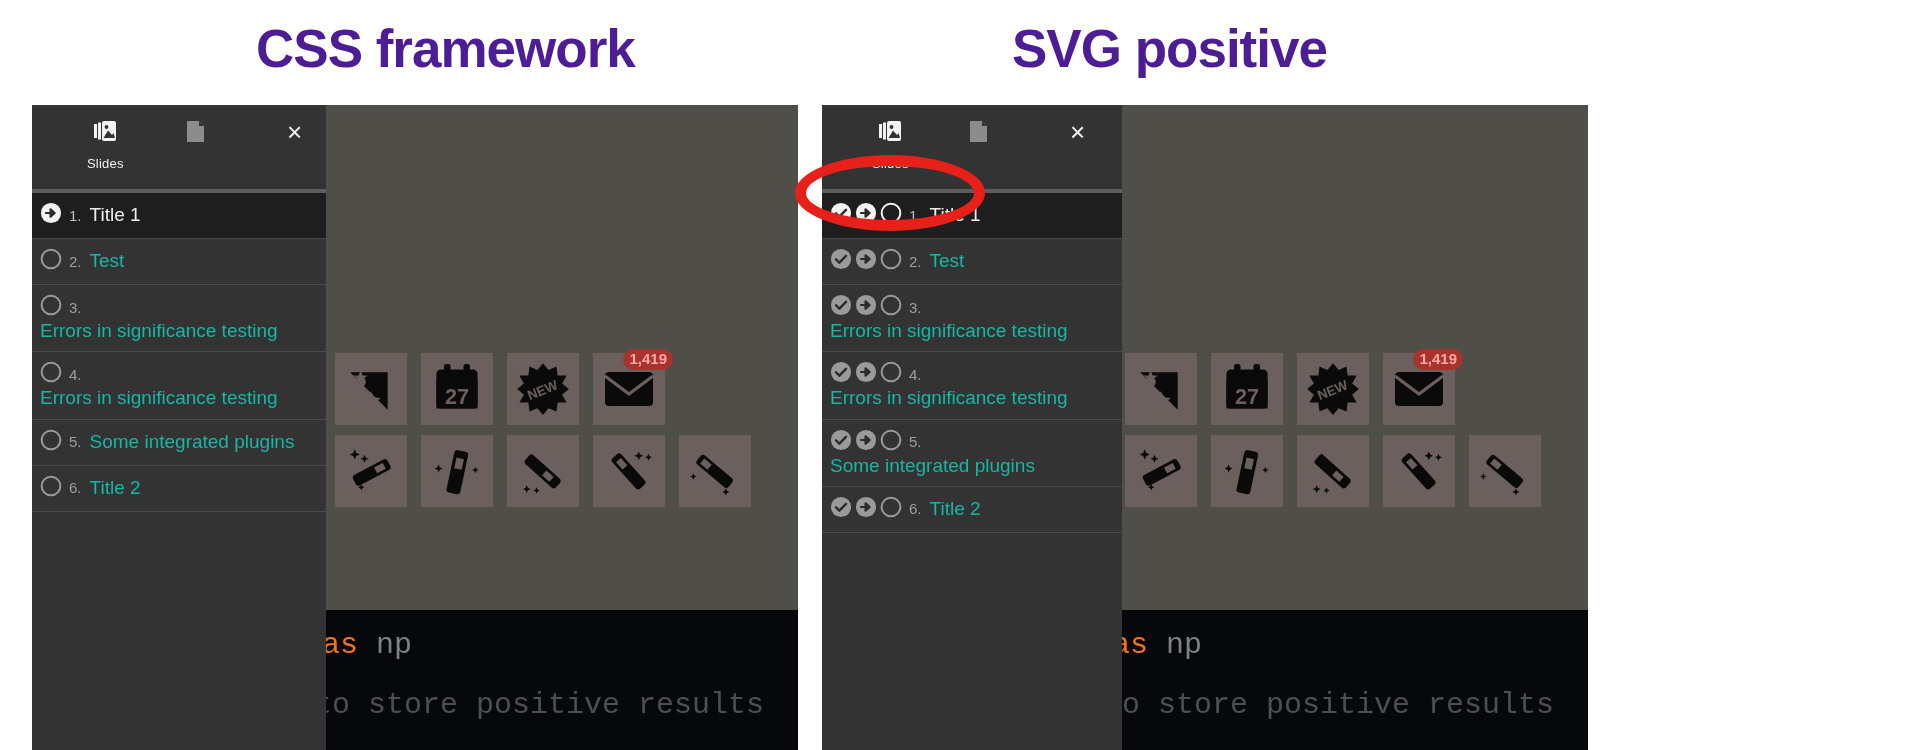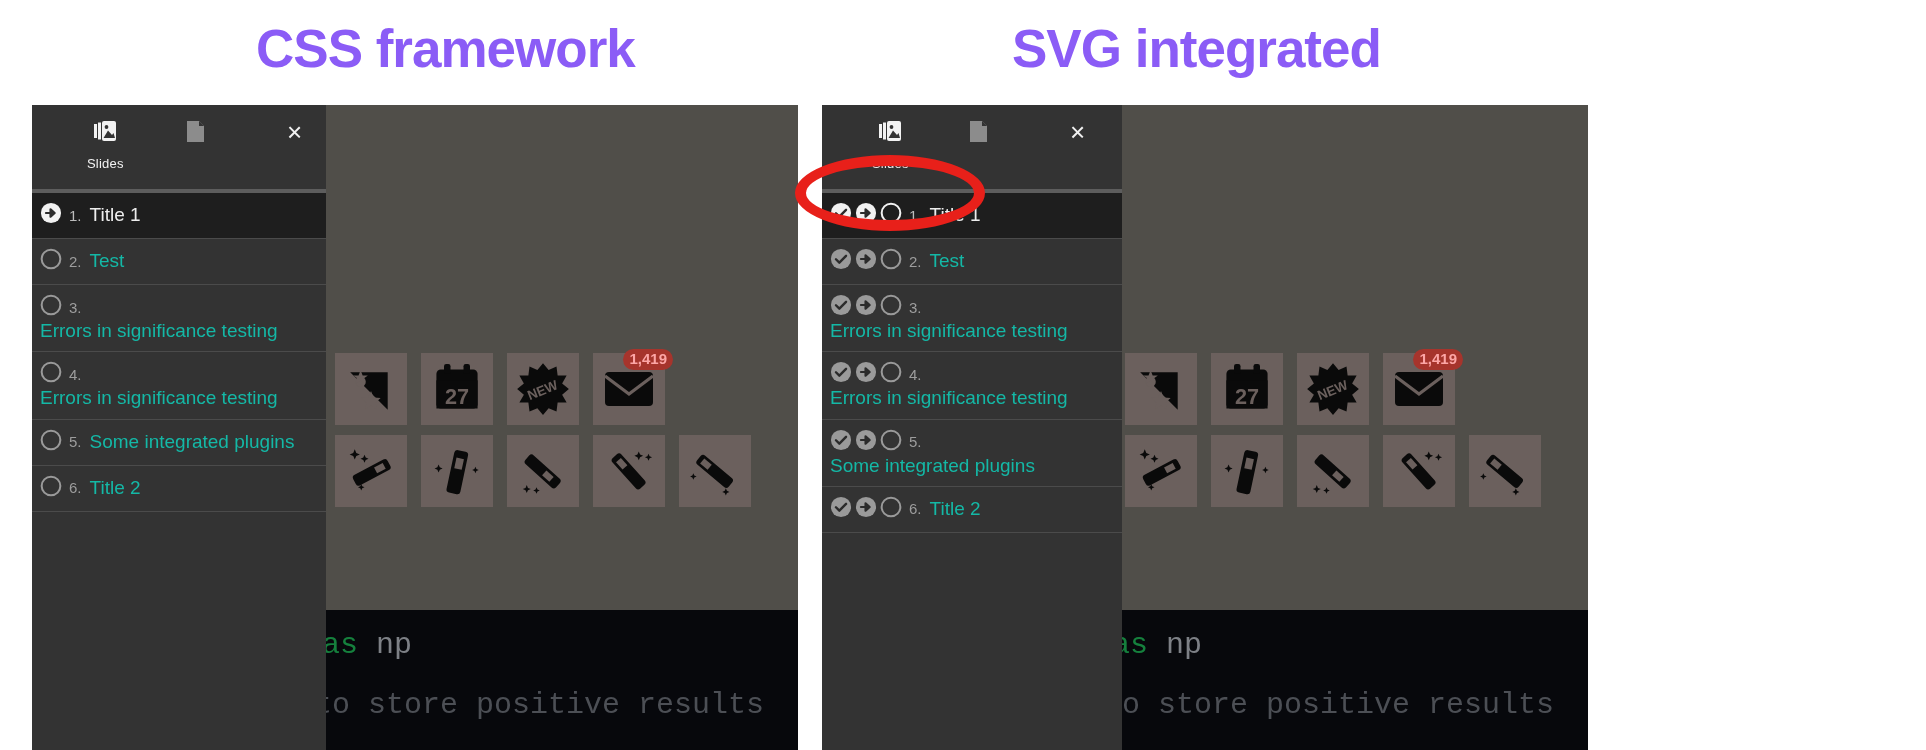--- a/index.html
+++ b/index.html
@@ -10,21 +10,21 @@
     overflow:hidden;
     position:relative;
   }
   .stage{position:absolute;left:0;top:0;width:1926px;height:750px;}
 
   
   .heading{
     position:absolute;
     font-size:53px;
     font-weight:bold;
-    color:#8b5cf6;
+    color:#4c1d95;
     letter-spacing:-1px;
     white-space:nowrap;
   }
   #heading-css{left:256px;top:18px;}
   #heading-svg{left:1012px;top:18px;}
 
   
   .panel{
     position:absolute;
     top:105px;
@@ -59,21 +59,21 @@
 
   .code-strip{
     position:absolute;left:0;bottom:0;width:766px;height:140px;
     background:#07080c;
     font-family:"Liberation Mono", monospace;
     font-size:30px;
     color:#7d8086;
     overflow:hidden;
   }
   .code-line{position:absolute;white-space:pre;}
-  .code-kw{color:#15803d;}
+  .code-kw{color:#f97316;}
   #code-l1{left:236px;top:18px;}
   #code-l2{left:210px;top:78px;color:#4c4f55;}
 
   
   .nav{
     position:absolute;left:0;top:0;
     background:#333333;
     color:#cfcfcf;
     overflow:hidden;
   }
@@ -139,21 +139,21 @@
     box-sizing:border-box;
     pointer-events:none;
   }
 </style>
 </head>
 <body>
 
 <div class="stage">
 
   <div class="heading" id="heading-css">CSS framework</div>
-  <div class="heading" id="heading-svg">SVG integrated</div>
+  <div class="heading" id="heading-svg">SVG positive</div>
 
   <div class="panel" id="panel-css">
 
     <div class="bg-canvas">
 
       <div class="icon-grid">
 
         <div class="icon-cell" style="left:303px;top:248px;">
           <svg width="50" height="50" viewBox="0 0 48 48">
             <path fill="#0a0a0a" d="M4 8 L40 8 L40 44 Z"></path>

